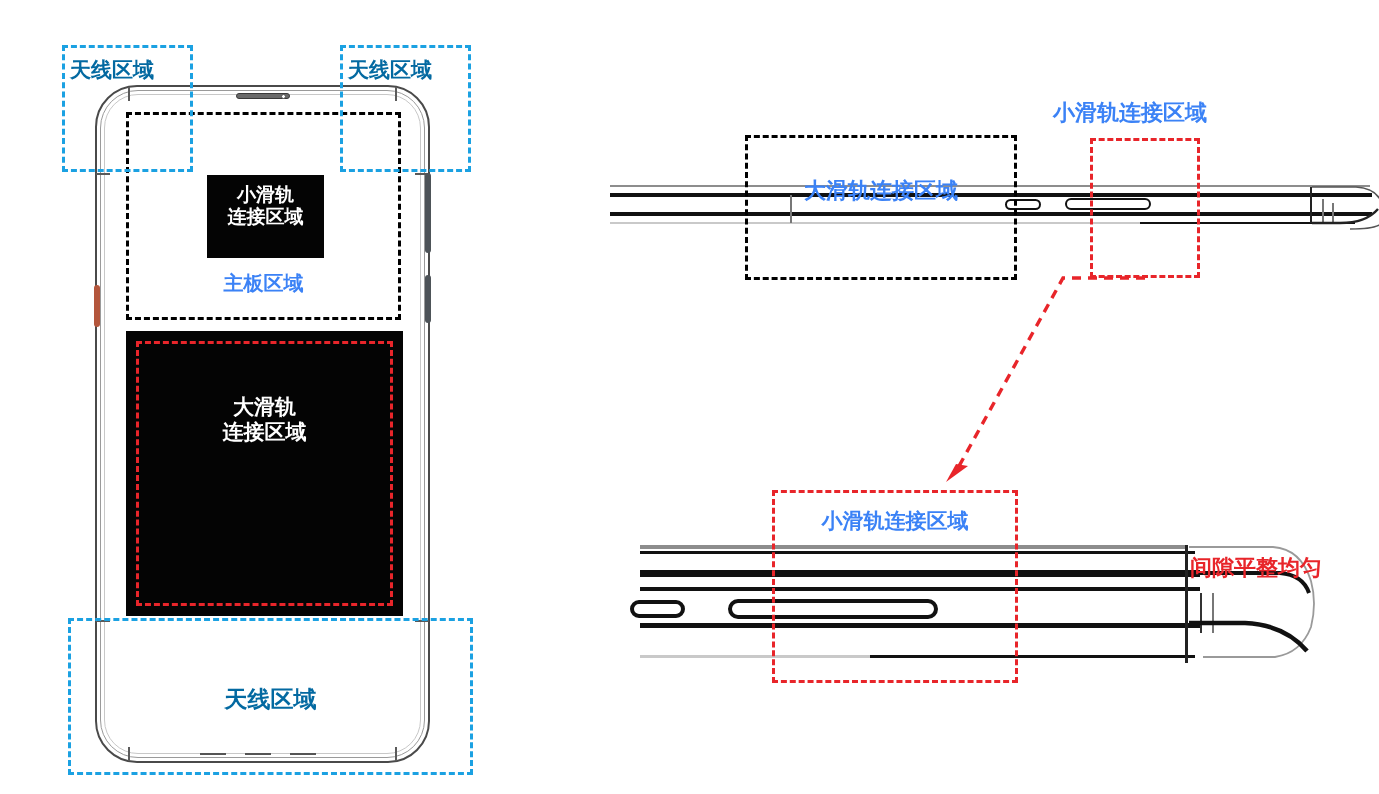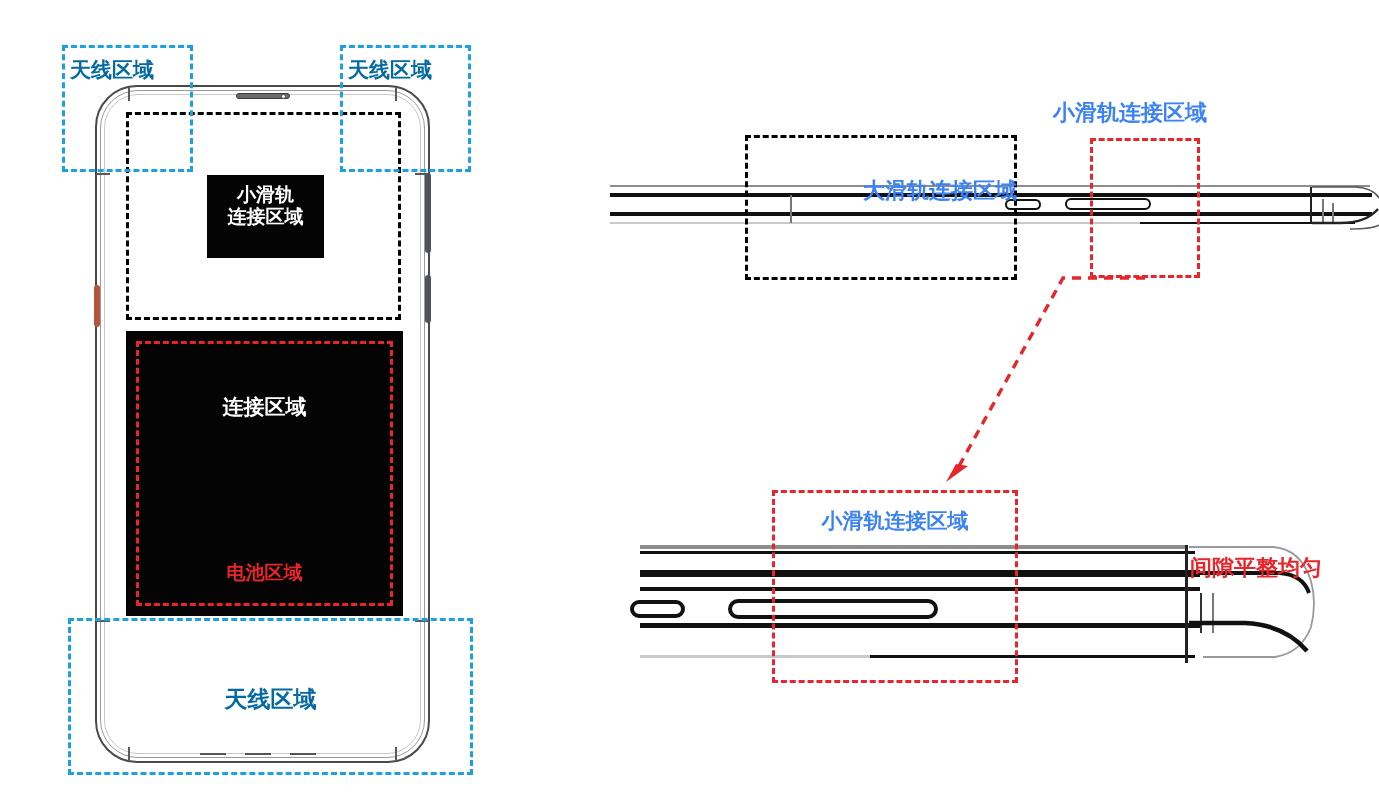--- a/index.html
+++ b/index.html
@@ -112,33 +112,34 @@
     <div class="btn-side btn-left-orange" style="left:-1px;top:200px;width:6px;height:42px;"></div>
     <div class="btn-side btn-right-dark" style="left:330px;top:88px;width:6px;height:80px;"></div>
     <div class="btn-side btn-right-dark" style="left:330px;top:190px;width:6px;height:48px;"></div>
   </div>
 
   <div class="fill-black" style="left:126px;top:331px;width:277px;height:285px;"></div>
 
   <div class="dash-red" style="left:136px;top:341px;width:257px;height:265px;border-width:3px;"></div>
 
   <div class="lbl lbl-white" style="left:126px;top:395px;width:277px;font-size:21px;">
+    <div>大滑轨</div>
     <div>连接区域</div>
   </div>
 
-  <div class="lbl lbl-red" style="left:126px;top:562px;width:277px;font-size:19px;text-align:center;">电池区域</div>
 
   <div class="dash-black" style="left:126px;top:112px;width:275px;height:208px;"></div>
 
   <div class="fill-black" style="left:207px;top:175px;width:117px;height:83px;"></div>
   <div class="lbl lbl-white" style="left:207px;top:184px;width:117px;font-size:19px;">
     <div>小滑轨</div>
     <div>连接区域</div>
   </div>
 
+  <div class="lbl lbl-black" style="left:126px;top:272px;width:275px;font-size:20px;text-align:center;">主板区域</div>
 
   <div class="dash-cyan" style="left:62px;top:45px;width:131px;height:127px;"></div>
   <div class="lbl lbl-cyan" style="left:70px;top:58px;font-size:21px;">天线区域</div>
 
   <div class="dash-cyan" style="left:340px;top:45px;width:131px;height:127px;"></div>
   <div class="lbl lbl-cyan" style="left:348px;top:58px;font-size:21px;">天线区域</div>
 
   <div class="dash-cyan" style="left:68px;top:618px;width:405px;height:157px;"></div>
   <div class="lbl lbl-cyan" style="left:68px;top:686px;width:405px;font-size:23px;text-align:center;">天线区域</div>
 
@@ -158,21 +159,21 @@
     <div class="keyhole" style="left:395px;top:14px;width:36px;height:11px;"></div>
     <div class="keyhole" style="left:455px;top:13px;width:86px;height:12px;"></div>
 
     <svg width="90" height="60" style="position:absolute;left:700px;top:-4px;">
       <path d="M2,6 L46,6 Q66,7 72,22 Q76,32 72,42 Q66,48 40,48" fill="none" stroke="#555" stroke-width="1.6"></path>
       <path d="M2,42 L30,42 Q56,42 68,28" fill="none" stroke="#222" stroke-width="2.4"></path>
     </svg>
   </div>
 
   <div class="dash-black" style="left:745px;top:135px;width:272px;height:145px;"></div>
-  <div class="lbl lbl-black" style="left:745px;top:178px;width:272px;font-size:22px;text-align:right;">大滑轨连接区域</div>
+  <div class="lbl lbl-black" style="left:745px;top:178px;width:272px;font-size:22px;text-align:center;">大滑轨连接区域</div>
 
   <div class="dash-red" style="left:1090px;top:138px;width:110px;height:140px;"></div>
   <div class="lbl lbl-black" style="left:1053px;top:100px;font-size:22px;">小滑轨连接区域</div>
 
   <div class="profile" style="left:640px;top:545px;width:740px;height:100px;">
     <div class="band-soft" style="left:0px;top:0px;width:545px;height:4px;"></div>
     <div class="band" style="left:0px;top:6px;width:555px;height:3px;"></div>
     <div class="band" style="left:0px;top:25px;width:560px;height:7px;"></div>
     <div class="band" style="left:0px;top:42px;width:560px;height:4px;"></div>
     <div class="band" style="left:0px;top:78px;width:560px;height:5px;"></div>

